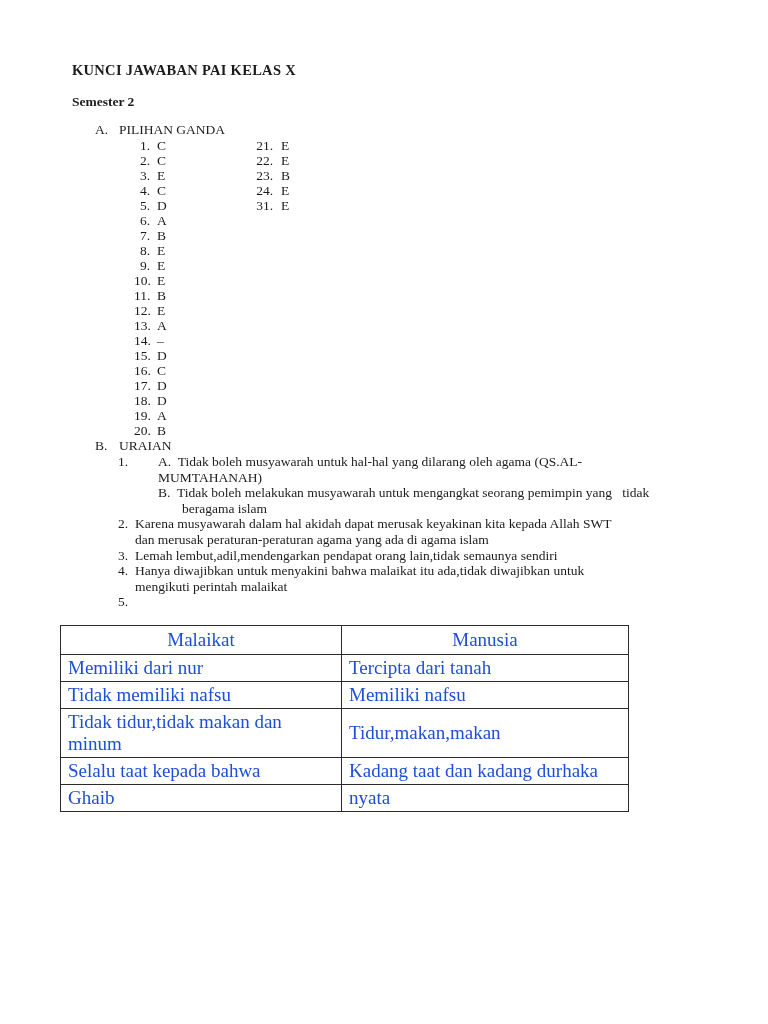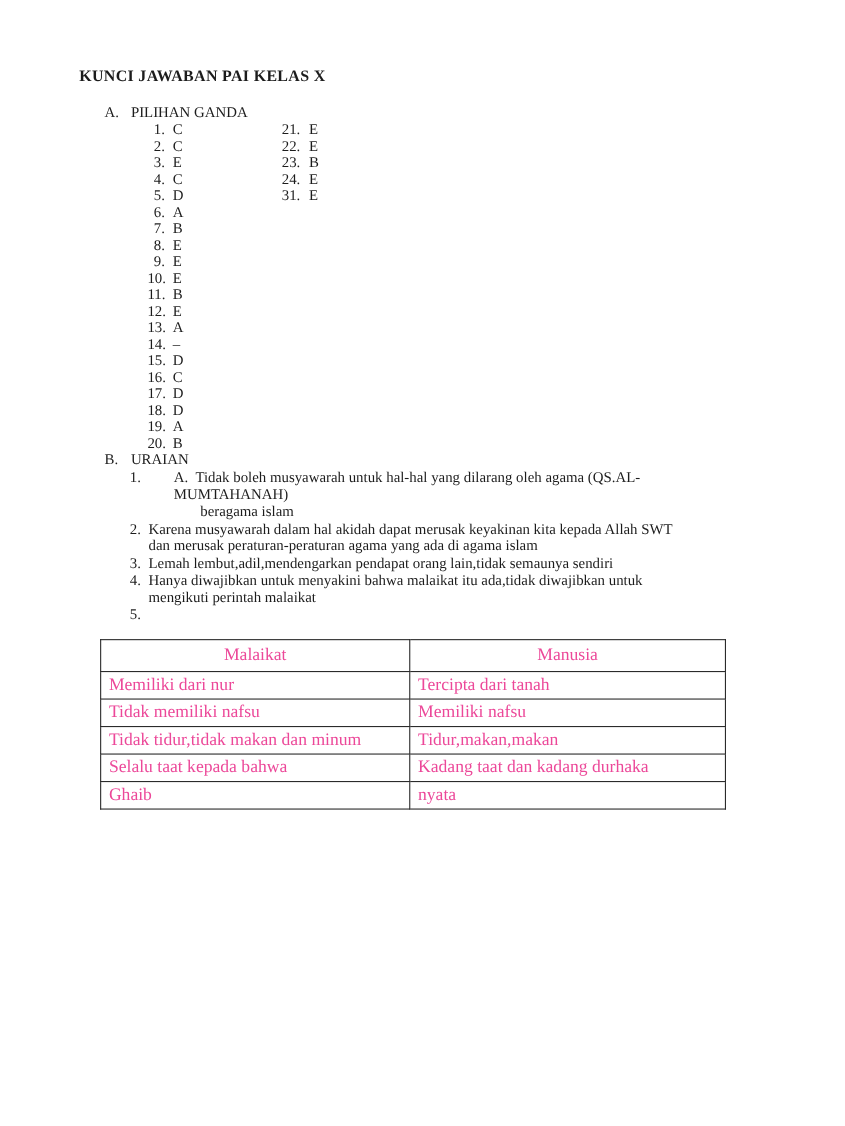--- a/index.html
+++ b/index.html
@@ -22,35 +22,36 @@
   .mc-ans2{padding-left:8px;}
   
   .essay-list{margin:1px 0 0 118px;font-size:13.5px;line-height:15.6px;}
   .essay-item{display:flex;}
   .essay-num{width:17px;flex:0 0 17px;}
   .essay-content{flex:1;}
   .essay-content.first{margin-left:23px;}
   .essay-line{white-space:pre;min-height:15.6px;}
   .essay-line.sub-indent{margin-left:24px;}
   
-  .cmp-table{margin:15px 0 0 91px;border-collapse:collapse;width:568px;table-layout:fixed;
-    font-size:16px;color:#ec4899;}
+  .cmp-table{margin:15px 0 0 60px;border-collapse:collapse;width:568px;table-layout:fixed;
+    font-size:19px;color:#1d4ed8;}
   .cmp-table th,.cmp-table td{border:1px solid #2b2b2b;font-weight:normal;padding:2px 7px;vertical-align:middle;}
   .cmp-table th{height:24px;text-align:center;}
   .cmp-table td{height:20px;text-align:left;}
   .cmp-table col.c1{width:281px;}
   .cmp-table col.c2{width:287px;}
 </style>
 </head>
 <body>
 
 <div class="page">
 
   <div class="doc-title">KUNCI JAWABAN PAI KELAS X</div>
 
+  <div class="doc-subtitle">Semester 2</div>
 
   <div class="section-heading">
     <span class="section-label">A.</span><span>PILIHAN GANDA</span>
   </div>
 
   <div class="mc-list" id="mc-list">
       <div class="mc-row">
         <span class="mc-num1">1.</span>
         <span class="mc-ans1">C</span>
         <span class="mc-num2">21.</span>
@@ -145,20 +146,21 @@
   <div class="section-heading b">
     <span class="section-label">B.</span><span>URAIAN</span>
   </div>
 
   <div class="essay-list" id="essay-list">
       <div class="essay-item">
         <span class="essay-num">1.</span>
         <div class="essay-content first">
           <div class="essay-line sub">A.  Tidak boleh musyawarah untuk hal-hal yang dilarang oleh agama (QS.AL-</div>
           <div class="essay-line sub">MUMTAHANAH)</div>
+          <div class="essay-line sub">B.  Tidak boleh melakukan musyawarah untuk mengangkat seorang pemimpin yang   tidak</div>
           <div class="essay-line sub-indent">beragama islam</div>
         </div>
       </div>
       <div class="essay-item">
         <span class="essay-num">2.</span>
         <div class="essay-content">
           <div class="essay-line">Karena musyawarah dalam hal akidah dapat merusak keyakinan kita kepada Allah SWT</div>
           <div class="essay-line">dan merusak peraturan-peraturan agama yang ada di agama islam</div>
         </div>
       </div>

